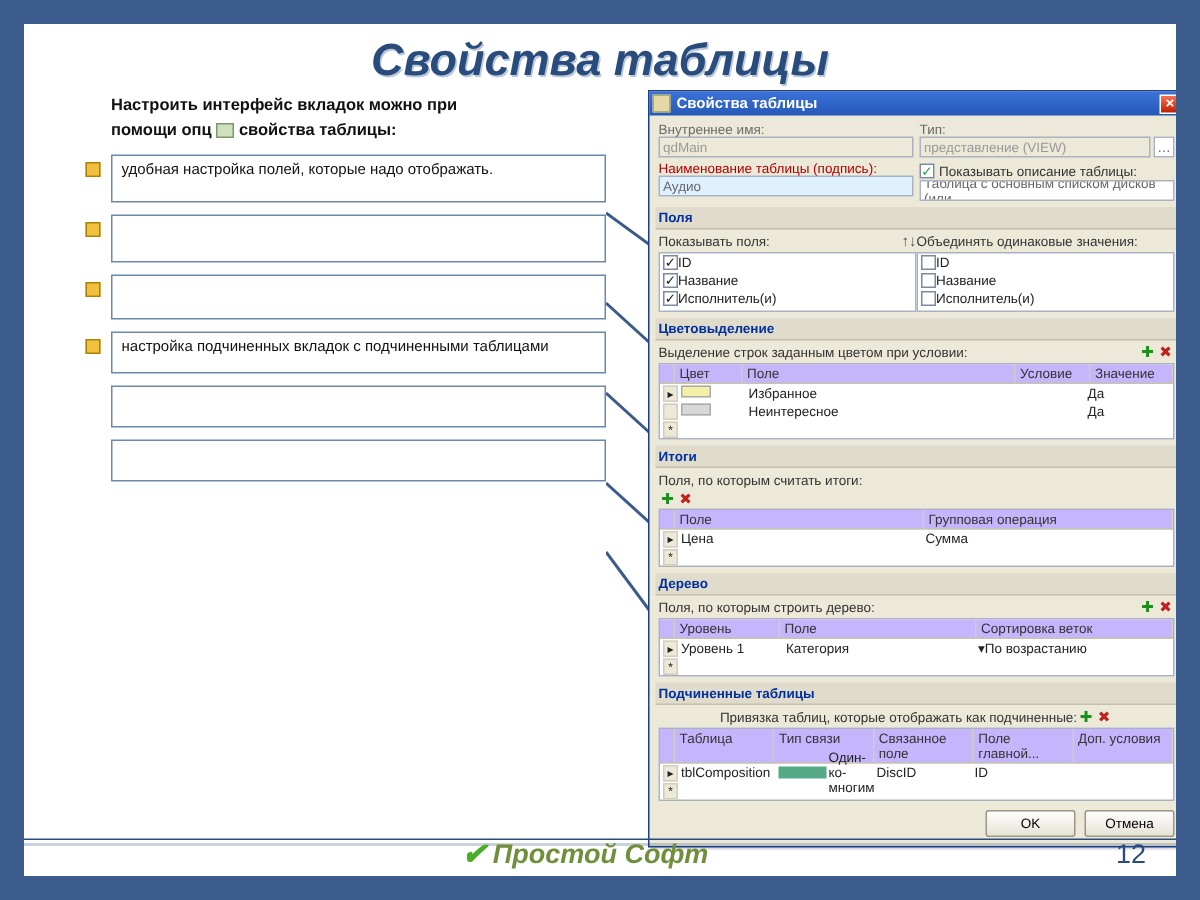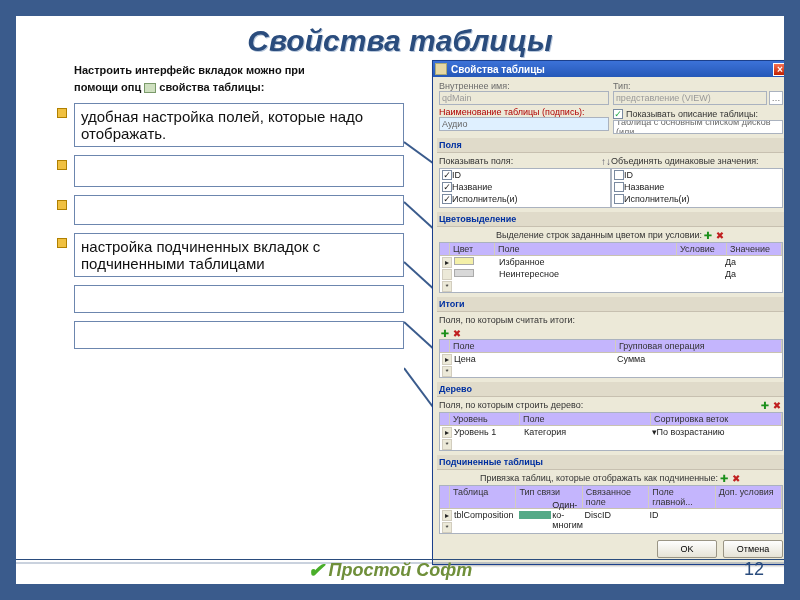--- a/index.html
+++ b/index.html
@@ -35,21 +35,21 @@
     font-size: 11px;
     font-weight: bold;
     color: #111;
     line-height: 1.5;
     margin-bottom: 8px;
   }
   .bullet-box {
     border: 1px solid #6c86ae;
     padding: 4px 6px;
     margin-bottom: 8px;
-    font-size: 15px;
+    font-size: 10px;
     color: #111;
     position: relative;
     min-height: 32px;
   }
   .bullet-box .bullet-ico {
     position: absolute;
     left: -18px;
     top: 4px;
     width: 10px;
     height: 10px;
@@ -308,21 +308,21 @@
                 <span class="box chk" style="flex:0 0 10px">
                   <span class="box"></span>
                 </span>
                 <span>Исполнитель(и)</span>
               </div>
           </div>
         </div>
       </div>
 
       <div class="section-title">Цветовыделение</div>
-      <div style="display:flex; justify-content:center;">
+      <div style="display:flex; justify-content:space-between;">
         <span class="section-sub">Выделение строк заданным цветом при условии:</span>
         <span><span class="action-ico green">✚</span><span class="action-ico red">✖</span></span>
       </div>
       <div class="listarea">
         <div class="minihead">
           <span style="flex:0 0 10px"></span>
           <span style="flex:0 0 45px">Цвет</span>
           <span>Поле</span>
           <span style="flex:0 0 50px">Условие</span>
           <span style="flex:0 0 55px">Значение</span>

